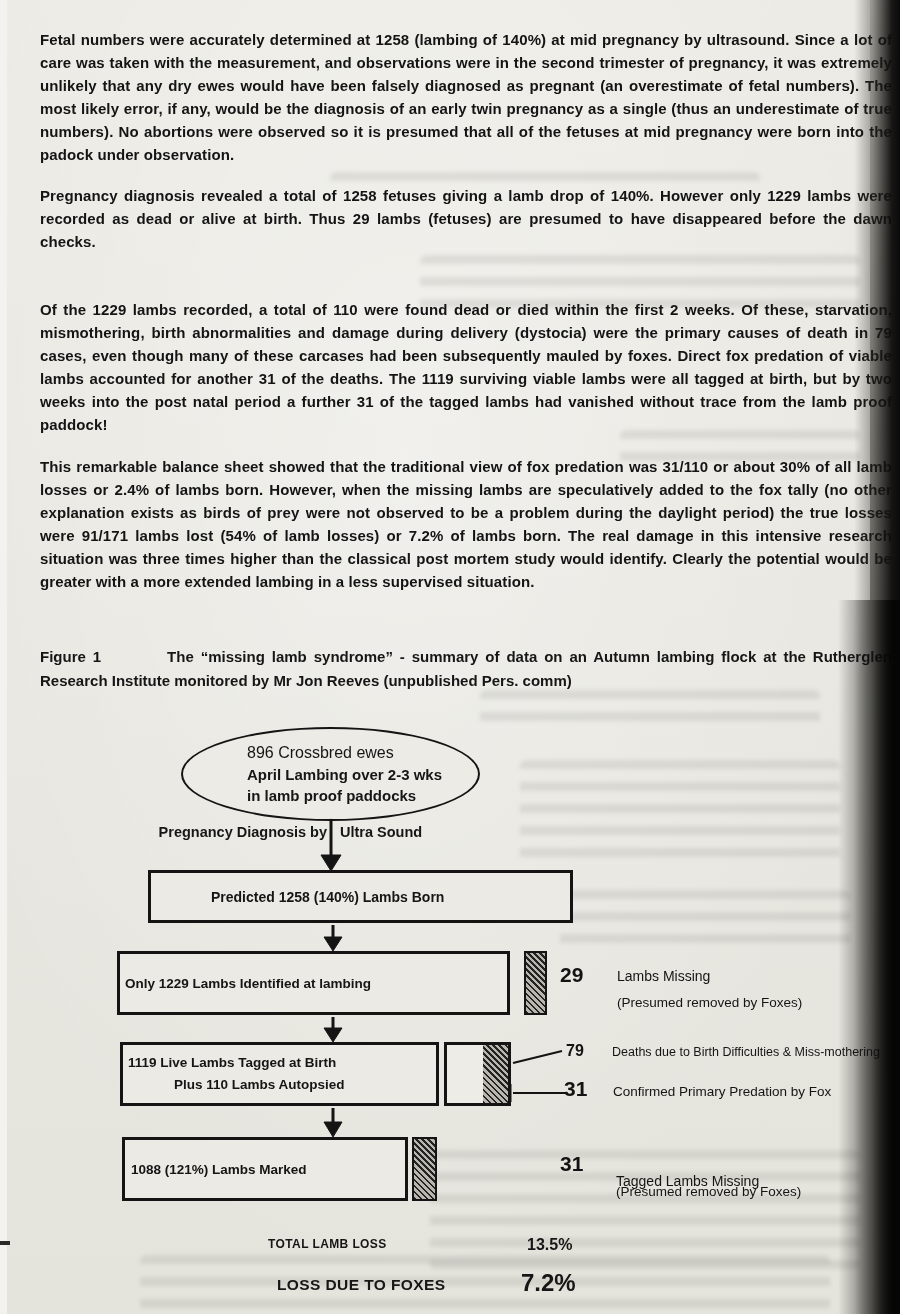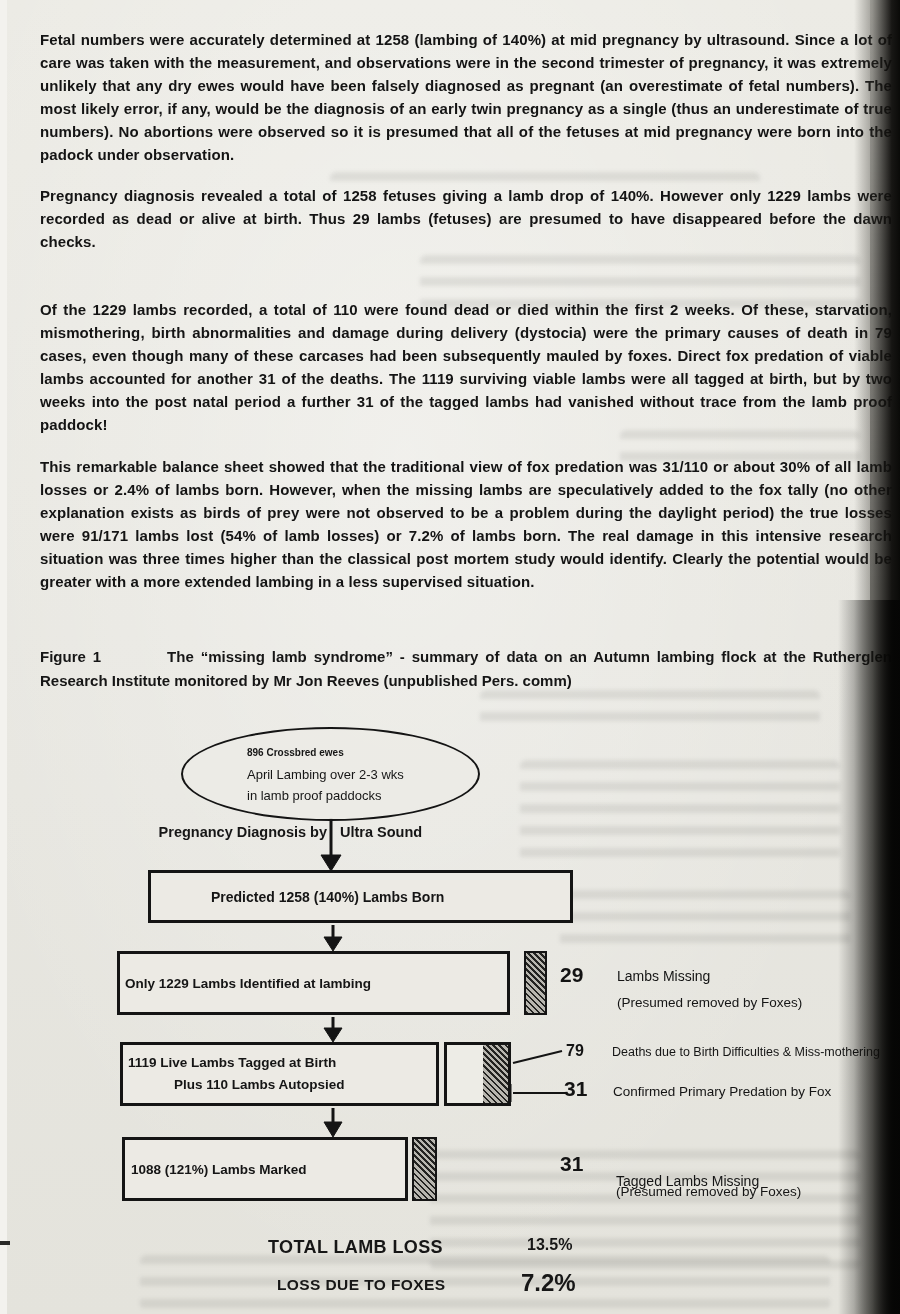--- a/index.html
+++ b/index.html
@@ -50,22 +50,22 @@
   .cap-gap{display:inline-block;width:66px;}
   
   .fc{position:absolute;z-index:3;}
   .ellipse{
     left:181px;top:727px;width:299px;height:94px;
     border:2.5px solid #141414;border-radius:50%;
     background:rgba(236,235,229,0.9);
     box-sizing:border-box;
   }
   .ellipse-text{position:absolute;left:64px;top:12px;white-space:nowrap;}
-  .el1{font-size:10px;font-weight:bold;line-height:23px;}
-  .el2{font-size:13px;font-weight:normal;line-height:21px;}
+  .el1{font-size:16px;font-weight:normal;line-height:23px;}
+  .el2{font-size:15px;font-weight:bold;line-height:21px;}
   .fcbox{
     border:3px solid #141414;background:#eceae4;box-sizing:border-box;
     display:flex;align-items:center;font-weight:bold;color:#151515;
   }
   .box1{left:120px;top:870px;width:425px;height:53px;font-size:14px;padding-left:60px;}
   .box2{left:117px;top:951px;width:393px;height:64px;font-size:13.5px;padding-left:5px;}
   .box3{left:120px;top:1042px;width:319px;height:64px;font-size:13.5px;padding-left:5px;
         flex-direction:column;align-items:flex-start;justify-content:center;line-height:22px;}
   .box3 .indent{padding-left:46px;}
   .box4{left:122px;top:1137px;width:286px;height:64px;font-size:13.5px;padding-left:6px;}
@@ -86,21 +86,21 @@
   .n31a{left:564px;top:1077px;font-size:21px;}
   .n31b{left:560px;top:1152px;font-size:21px;}
   .lab{font-weight:normal;white-space:nowrap;color:#151515;}
   .l29a{left:617px;top:968px;font-size:14px;}
   .l29b{left:617px;top:995px;font-size:13.5px;}
   .l79{left:612px;top:1045px;font-size:12.5px;}
   .l31a{left:613px;top:1084px;font-size:13.5px;}
   .l31b{left:616px;top:1157px;font-size:14px;}
   .l31c{left:616px;top:1184px;font-size:13.5px;}
   .sum{font-weight:bold;white-space:nowrap;}
-  .sum-tl{left:268px;top:1237px;font-size:18px;letter-spacing:.4px;}
+  .sum-tl{left:268px;top:1237px;font-size:12px;letter-spacing:.4px;}
   .sum-tv{left:527px;top:1236px;font-size:16px;}
   .sum-fl{left:277px;top:1276px;font-size:15.5px;letter-spacing:.4px;}
   .sum-fv{left:521px;top:1269px;font-size:24px;}
   .connectors{position:absolute;left:0;top:0;width:900px;height:1314px;z-index:2;pointer-events:none;}
 </style>
 </head>
 <body>
 
 <div class="page">
 

